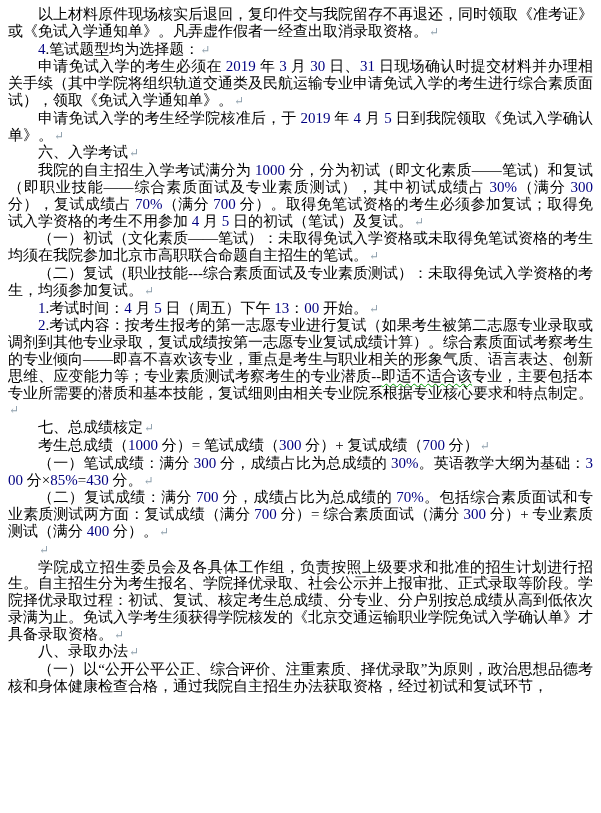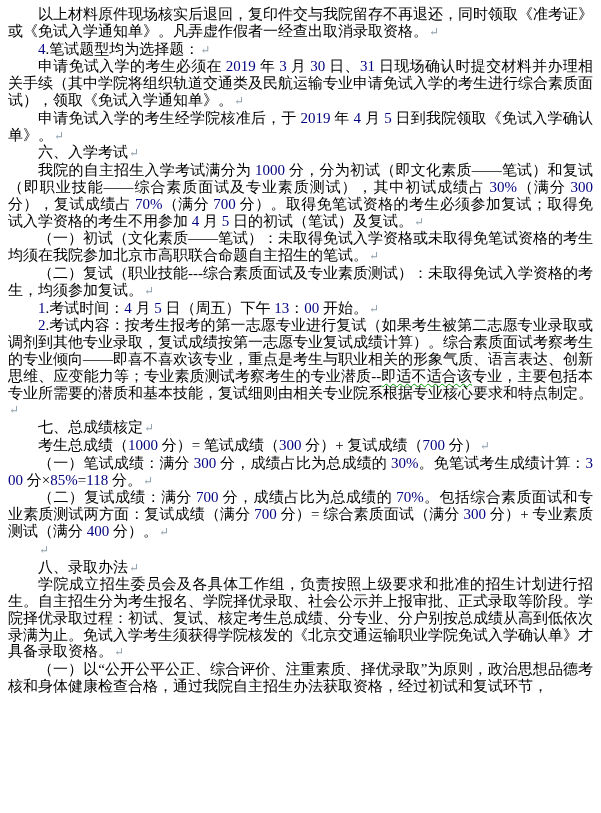--- a/index.html
+++ b/index.html
@@ -65,19 +65,19 @@
     <p class="para"><span>申请免试入学的考生必须在 </span><span class="num">2019</span><span> 年 </span><span class="num">3</span><span> 月 </span><span class="num">30</span><span> 日、</span><span class="num">31</span><span> 日现场确认时提交材料并办理相关手续（其中学院将组织轨道交通类及民航运输专业申请免试入学的考生进行综合素质面试），领取《免试入学通知单》。</span><span class="pilcrow">↵</span></p>
     <p class="para"><span>申请免试入学的考生经学院核准后，于 </span><span class="num">2019</span><span> 年 </span><span class="num">4</span><span> 月 </span><span class="num">5</span><span> 日到我院领取《免试入学确认单》。</span><span class="pilcrow">↵</span></p>
     <p class="para heading"><span>六、入学考试</span><span class="pilcrow">↵</span></p>
     <p class="para"><span>我院的自主招生入学考试满分为 </span><span class="num">1000</span><span> 分，分为初试（即文化素质——笔试）和复试（即职业技能——综合素质面试及专业素质测试），其中初试成绩占 </span><span class="num">30%</span><span>（满分 </span><span class="num">300</span><span> 分），复试成绩占 </span><span class="num">70%</span><span>（满分 </span><span class="num">700</span><span> 分）。取得免笔试资格的考生必须参加复试；取得免试入学资格的考生不用参加 </span><span class="num">4</span><span> 月 </span><span class="num">5</span><span> 日的初试（笔试）及复试。</span><span class="pilcrow">↵</span></p>
     <p class="para"><span>（一）初试（文化素质——笔试）：未取得免试入学资格或未取得免笔试资格的考生均须在我院参加北京市高职联合命题自主招生的笔试。</span><span class="pilcrow">↵</span></p>
     <p class="para"><span>（二）复试（职业技能---综合素质面试及专业素质测试）：未取得免试入学资格的考生，均须参加复试。</span><span class="pilcrow">↵</span></p>
     <p class="para"><span class="num">1</span><span>.考试时间：</span><span class="num">4</span><span> 月 </span><span class="num">5</span><span> 日（周五）下午 </span><span class="num">13</span><span>：</span><span class="num">00</span><span> 开始。</span><span class="pilcrow">↵</span></p>
     <p class="para"><span class="num">2</span><span>.考试内容：按考生报考的第一志愿专业进行复试（如果考生被第二志愿专业录取或调剂到其他专业录取，复试成绩按第一志愿专业复试成绩计算）。综合素质面试考察考生的专业倾向——即喜不喜欢该专业，重点是考生与职业相关的形象气质、语言表达、创新思维、应变能力等；专业素质测试考察考生的专业潜质--</span><span class="squiggle">即适不适合该</span><span>专业，主要包括本专业所需要的潜质和基本技能，复试细则由相关专业院系根据专业核心要求和特点制定。</span><span class="pilcrow">↵</span></p>
     <p class="para heading"><span>七、总成绩核定</span><span class="pilcrow">↵</span></p>
     <p class="para"><span>考生总成绩（</span><span class="num">1000</span><span> 分）= 笔试成绩（</span><span class="num">300</span><span> 分）+ 复试成绩（</span><span class="num">700</span><span> 分）</span><span class="pilcrow">↵</span></p>
-    <p class="para"><span>（一）笔试成绩：满分 </span><span class="num">300</span><span> 分，成绩占比为总成绩的 </span><span class="num">30%</span><span>。免笔试考生成绩计算：</span><span class="num">300</span><span> 分×</span><span class="num">85%</span><span>=</span><span class="num">118</span><span> 分。</span><span class="pilcrow">↵</span></p>
+    <p class="para"><span>（一）笔试成绩：满分 </span><span class="num">300</span><span> 分，成绩占比为总成绩的 </span><span class="num">30%</span><span>。英语教学大纲为基础：</span><span class="num">300</span><span> 分×</span><span class="num">85%</span><span>=</span><span class="num">430</span><span> 分。</span><span class="pilcrow">↵</span></p>
     <p class="para"><span>（二）复试成绩：满分 </span><span class="num">700</span><span> 分，成绩占比为总成绩的 </span><span class="num">70%</span><span>。包括综合素质面试和专业素质测试两方面：复试成绩（满分 </span><span class="num">700</span><span> 分）= 综合素质面试（满分 </span><span class="num">300</span><span> 分）+ 专业素质测试（满分 </span><span class="num">400</span><span> 分）。</span><span class="pilcrow">↵</span></p>
     <p class="para empty"><span class="pilcrow">↵</span></p>
+    <p class="para"><span>学院成立招生委员会及各具体工作组，负责按照上级要求和批准的招生计划进行招生。自主招生分为考生报名、学院择优录取、社会公示并上报审批、正式录取等阶段。学院择优录取过程：初试、复试、核定考生总成绩、分专业、分户别按总成绩从高到低依次录满为止。免试入学考生须获得学院核发的《北京交通运输职业学院免试入学确认单》才具备录取资格。</span><span class="pilcrow">↵</span></p>
     <p class="para heading"><span>八、录取办法</span><span class="pilcrow">↵</span></p>
-    <p class="para"><span>学院成立招生委员会及各具体工作组，负责按照上级要求和批准的招生计划进行招生。自主招生分为考生报名、学院择优录取、社会公示并上报审批、正式录取等阶段。学院择优录取过程：初试、复试、核定考生总成绩、分专业、分户别按总成绩从高到低依次录满为止。免试入学考生须获得学院核发的《北京交通运输职业学院免试入学确认单》才具备录取资格。</span><span class="pilcrow">↵</span></p>
     <p class="para"><span>（一）以“公开公平公正、综合评价、注重素质、择优录取”为原则，政治思想品德考核和身体健康检查合格，通过我院自主招生办法获取资格，经过初试和复试环节，</span></p>
   </div>
 
 </body></html>

